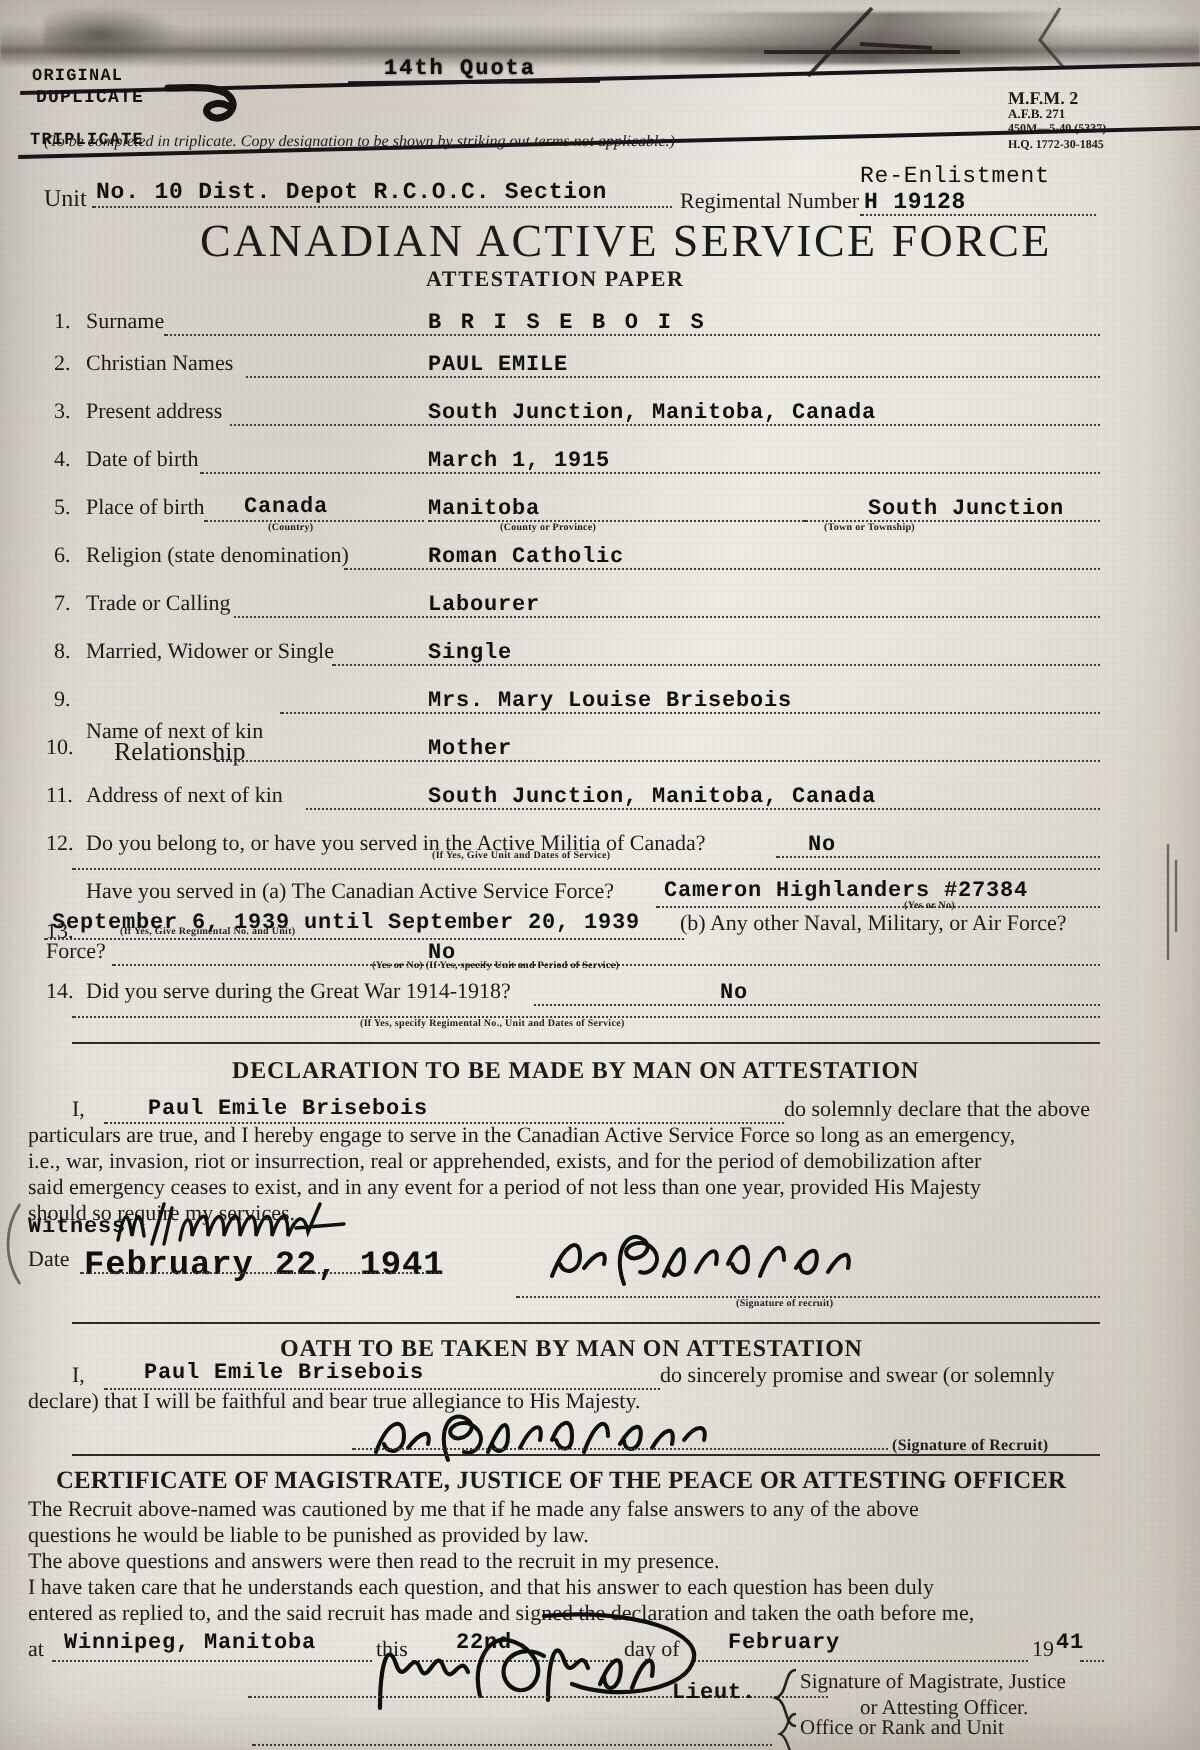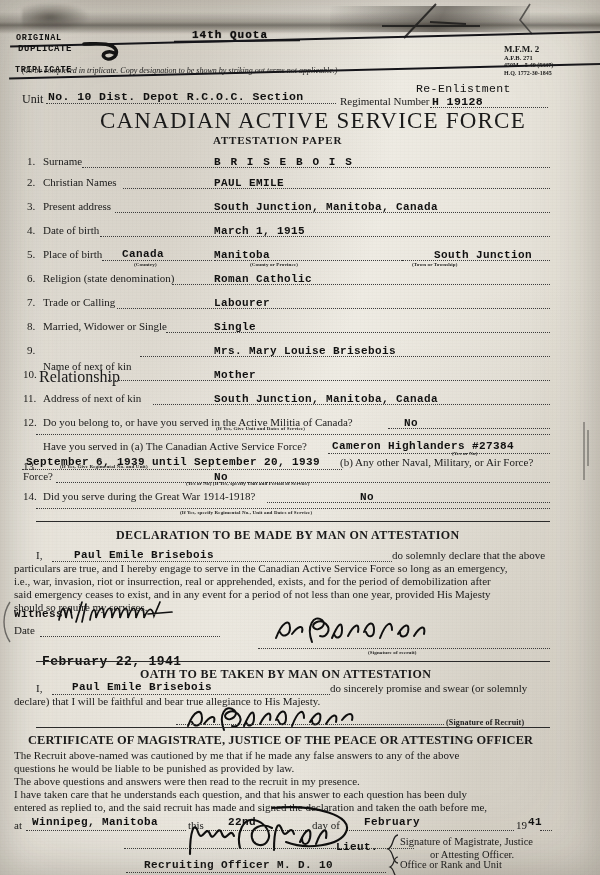--- a/index.html
+++ b/index.html
@@ -84,21 +84,21 @@
   <div class="abs pr" style="left:504px;top:62px;font-size:6px;font-weight:bold;">450M—5-40 (5337)</div>
   <div class="abs pr" style="left:504px;top:70px;font-size:6px;font-weight:bold;">H.Q. 1772-30-1845</div>
 
   <div class="abs pr" style="left:22px;top:92px;font-size:12px;">Unit</div>
   <div class="abs tw" style="left:48px;top:90px;font-size:11.5px;">No. 10 Dist. Depot R.C.O.C. Section</div>
   <div class="dotline" style="left:46px;top:103px;width:290px;"></div>
 
   <div class="abs pr" style="left:340px;top:95px;font-size:11px;">Regimental Number</div>
   <div class="abs tw" style="left:432px;top:95px;font-size:11.5px;">H 19128</div>
   <div class="dotline" style="left:430px;top:107px;width:118px;"></div>
-  <div class="abs tw" style="left:416px;top:82px;font-size:11.5px;font-weight:normal;">Re-Enlistment</div>
+  <div class="abs tw" style="left:430px;top:82px;font-size:11.5px;font-weight:normal;">Re-Enlistment</div>
 
   <div class="abs pr" style="left:100px;top:108px;font-size:23px;letter-spacing:1.2px;font-weight:normal;">CANADIAN ACTIVE SERVICE FORCE</div>
   <div class="abs pr" style="left:213px;top:134px;font-size:11px;letter-spacing:.8px;font-weight:bold;">ATTESTATION PAPER</div>
 
   <div class="abs pr" style="left:27px;top:155px;font-size:11px;">1.</div>
   <div class="abs pr" style="left:43px;top:155px;font-size:11px;">Surname</div>
   <div class="dotline" style="left:82px;top:167px;width:468px;"></div>
   <div class="abs tw" style="left:214px;top:156px;font-size:11px;letter-spacing:1.6px;">B R I S E B O I S</div>
 
   <div class="abs pr" style="left:27px;top:176px;font-size:11px;">2.</div>
@@ -144,21 +144,21 @@
   <div class="abs pr" style="left:43px;top:320px;font-size:11px;">Married, Widower or Single</div>
   <div class="dotline" style="left:166px;top:332px;width:384px;"></div>
   <div class="abs tw" style="left:214px;top:321px;font-size:11px;">Single</div>
 
   <div class="abs pr" style="left:27px;top:344px;font-size:11px;">9.</div>
   <div class="abs pr" style="left:43px;top:344px;font-size:11px;margin-top:16px;">Name of next of kin</div>
   <div class="dotline" style="left:140px;top:356px;width:410px;"></div>
   <div class="abs tw" style="left:214px;top:345px;font-size:11px;">Mrs. Mary Louise Brisebois</div>
 
   <div class="abs pr" style="left:23px;top:368px;font-size:11px;">10.</div>
-  <div class="abs pr" style="left:39px;top:368px;font-size:16px;text-align:center;">Relationship</div>
+  <div class="abs pr" style="left:57px;top:368px;font-size:13px;text-align:center;">Relationship</div>
   <div class="dotline" style="left:108px;top:380px;width:442px;"></div>
   <div class="abs tw" style="left:214px;top:369px;font-size:11px;">Mother</div>
 
   <div class="abs pr" style="left:23px;top:392px;font-size:11px;">11.</div>
   <div class="abs pr" style="left:43px;top:392px;font-size:11px;">Address of next of kin</div>
   <div class="dotline" style="left:153px;top:404px;width:397px;"></div>
   <div class="abs tw" style="left:214px;top:393px;font-size:11px;">South Junction, Manitoba, Canada</div>
 
   <div class="abs pr" style="left:23px;top:416px;font-size:11px;">12.</div>
   <div class="abs pr" style="left:43px;top:416px;font-size:11px;">Do you belong to, or have you served in the Active Militia of Canada?</div>
@@ -210,21 +210,21 @@
   <div class="abs tw" style="left:14px;top:608px;font-size:11px;text-align:center;">Witness</div>
 
   <svg class="smudge" style="left:56px;top:596px;" width="150" height="34" viewBox="0 0 150 34">
     <path d="M3,24 C6,10 8,8 10,22 C12,10 14,8 16,22 M20,26 L26,6 M26,26 L30,8
              M34,24 C36,12 40,10 40,22 C44,10 48,8 48,22 C52,10 56,8 56,22
              C60,10 64,8 64,22 C68,10 72,8 72,22 C76,10 80,8 80,22 C84,10 88,8 88,22
              C92,12 96,10 98,20 L104,6 M92,18 L116,16" stroke="#111" stroke-width="1.7" fill="none" stroke-linecap="round"></path>
   </svg>
 
   <div class="abs pr" style="left:14px;top:624px;font-size:11px;">Date</div>
-  <div class="abs tw" style="left:42px;top:654px;font-size:13px;">February 22, 1941</div>
+  <div class="abs tw" style="left:42px;top:624px;font-size:17px;">February 22, 1941</div>
   <div class="dotline" style="left:40px;top:636px;width:180px;"></div>
 
   <svg class="smudge" style="left:268px;top:608px;" width="190" height="40" viewBox="0 0 190 40">
     <path d="M8,30 C14,14 22,10 22,20 C22,28 14,30 12,24 M24,26 C30,18 36,16 34,24
              M44,34 C38,18 46,6 54,12 C60,17 50,24 46,20 C42,16 52,10 58,16
              C64,22 58,30 52,28 M64,30 C70,16 74,12 74,22 C74,30 68,32 66,26
              M80,28 C86,16 92,14 90,24 M96,24 C100,14 106,12 106,22 C106,30 100,30 98,24
              M112,30 C118,14 124,12 124,22 M130,26 C136,16 142,14 140,24 C138,30 132,30 132,24
              M146,28 C152,18 158,16 156,26" stroke="#0f0f0f" stroke-width="2" fill="none" stroke-linecap="round"></path>
   </svg>
@@ -286,21 +286,20 @@
   </svg>
   <div class="dotline" style="left:124px;top:848px;width:290px;"></div>
   <div class="abs tw" style="left:336px;top:841px;font-size:11px;">Lieut.</div>
 
   <svg class="smudge" style="left:386px;top:834px;" width="16" height="30" viewBox="0 0 16 30">
     <path d="M12,1 C6,1 8,13 2,15 C8,17 6,29 12,29" stroke="#222" stroke-width="1.3" fill="none"></path>
   </svg>
   <div class="abs pr" style="left:400px;top:836px;font-size:10.5px;">Signature of Magistrate, Justice</div>
   <div class="abs pr" style="left:430px;top:849px;font-size:10.5px;text-align:right;">or Attesting Officer.</div>
 
-  <div class="abs tw" style="left:144px;top:859px;font-size:11px;">Recruiting Officer M. D. 10</div>
   <div class="dotline" style="left:126px;top:872px;width:260px;"></div>
   <svg class="smudge" style="left:388px;top:856px;" width="14" height="22" viewBox="0 0 14 22">
     <path d="M10,1 C5,1 7,9 2,11 C7,13 5,21 10,21" stroke="#222" stroke-width="1.2" fill="none"></path>
   </svg>
   <div class="abs pr" style="left:400px;top:859px;font-size:10.5px;">Office or Rank and Unit</div>
 
   <svg class="smudge" style="left:0px;top:600px;" width="16" height="46" viewBox="0 0 16 46">
     <path d="M10,2 C2,14 2,30 10,42" stroke="#333" stroke-width="1.4" fill="none" opacity=".65"></path>
   </svg>
 

